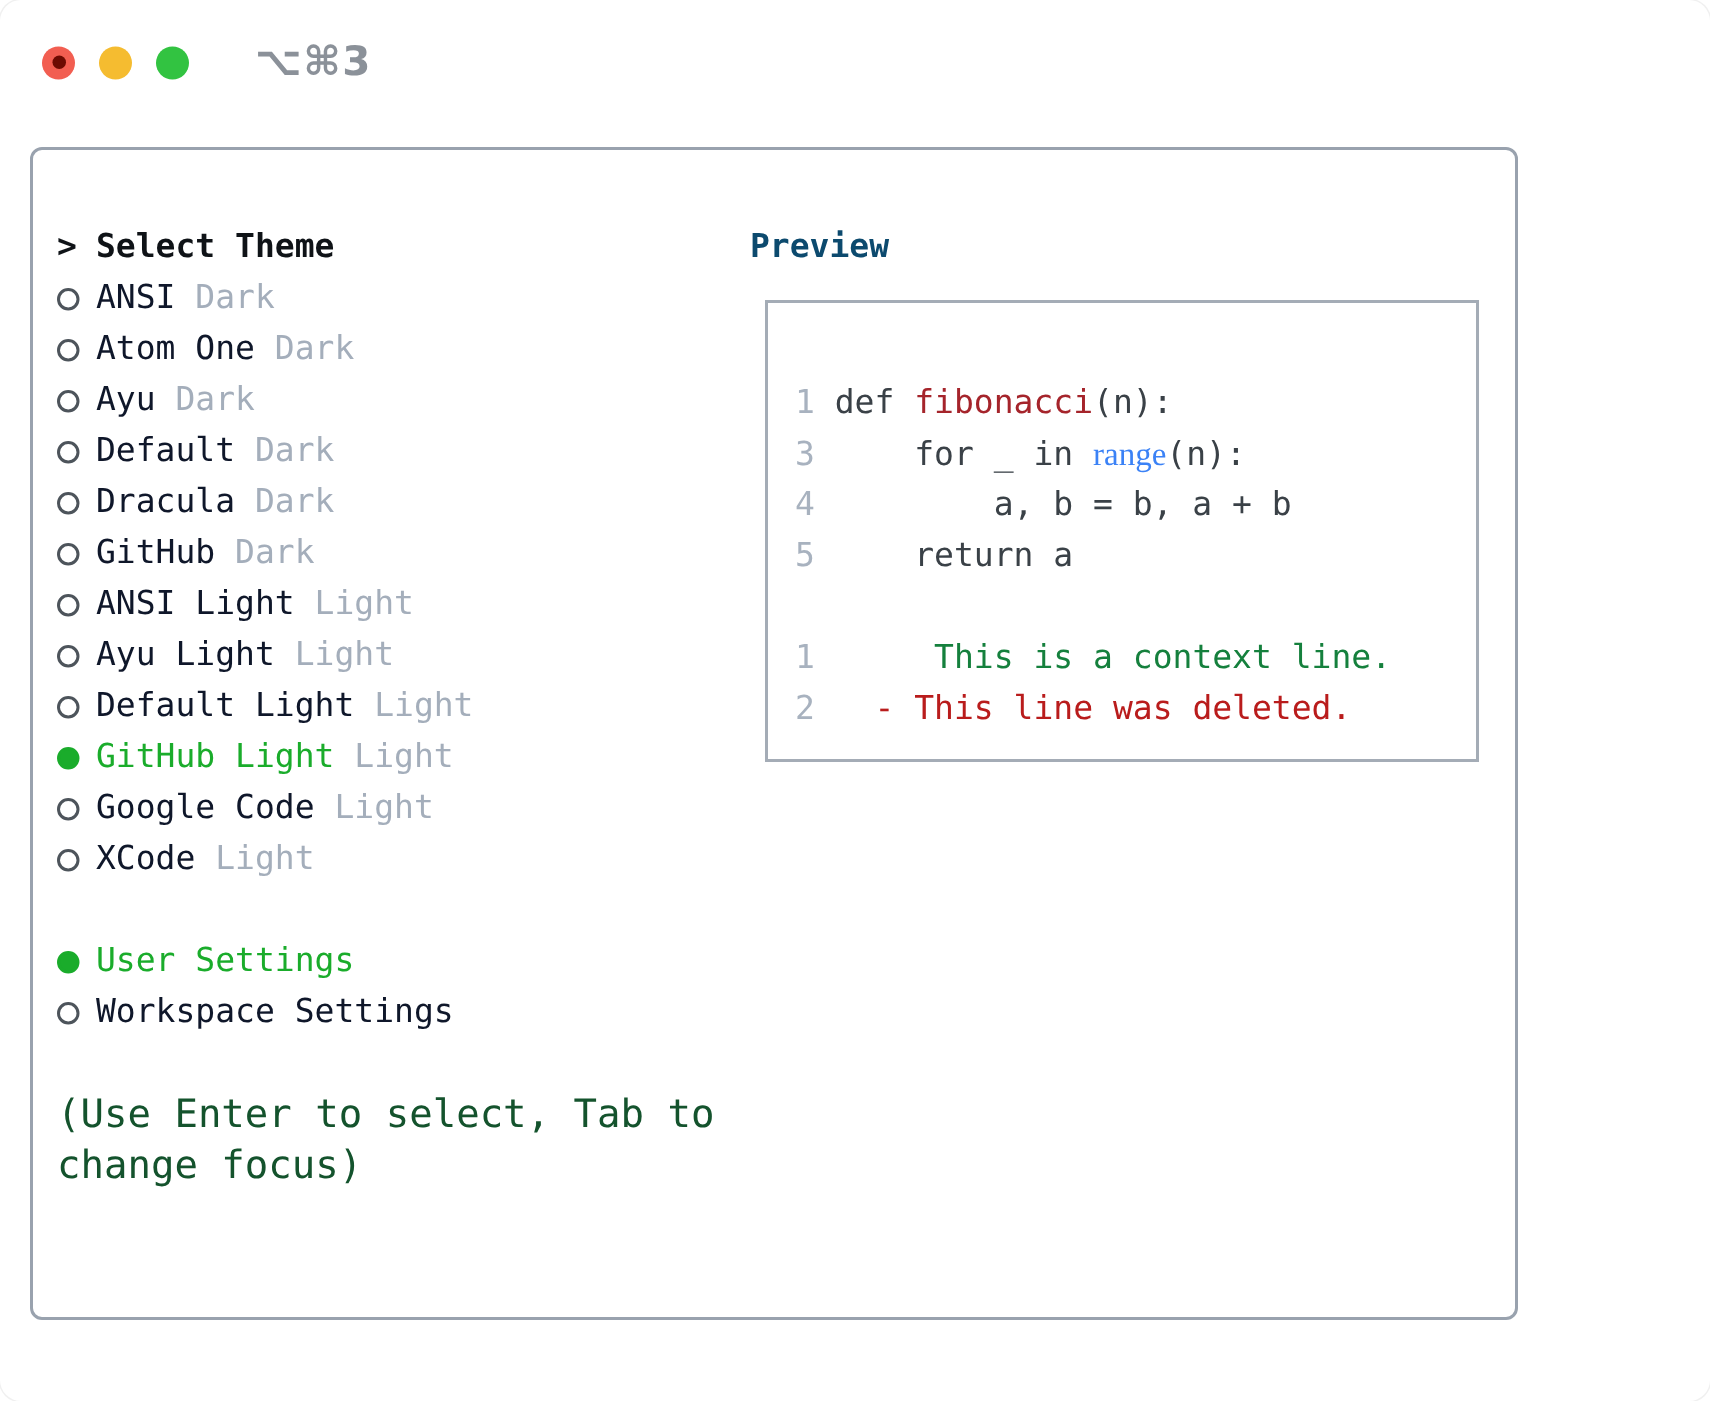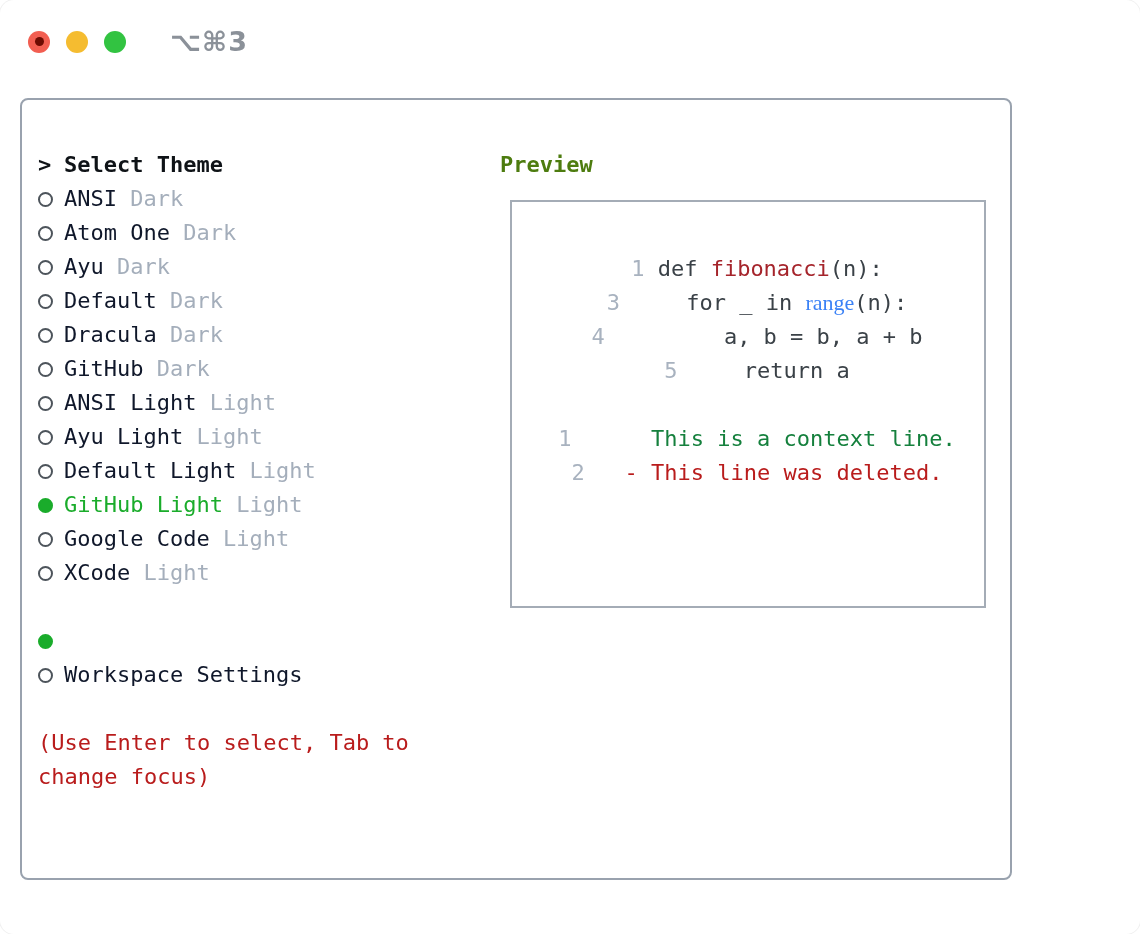--- a/index.html
+++ b/index.html
@@ -48,35 +48,34 @@
   .radio {
     width: 15px; height: 15px; border-radius: 50%;
     border: 2px solid #4d545b; background: transparent;
   }
   .radio.on { background: #1aac2b; border-color: #1aac2b; }
   .hdr { font-weight: bold; color: #0f1317; }
   .prefix { font-weight: bold; color: #0f1317; font-size: 22px; }
   .name { color: #0f172a; }
   .name.sel { color: #1aac2b; }
   .tag { color: #a4aebb; }
-  .hint { color: #b91c1c; font-size: 22px; line-height: 34px; height: 34px; white-space: pre; }
+  .hint { color: #14532d; font-size: 26px; line-height: 34px; height: 34px; white-space: pre; }
   .spacer { height: 34px; }
   
   .preview-title {
     position: absolute; left: 478px; top: 48px; height: 34px;
-    font-size: 22px; line-height: 34px; font-weight: bold; color: #4d7c0f;
+    font-size: 22px; line-height: 34px; font-weight: bold; color: #0c4a6e;
   }
   .preview-box {
     position: absolute; left: 488px; top: 100px;
-    width: 476px; height: 408px;
+    width: 476px; height: 308px;
     border: 2px solid #a4acb6;
     background: #ffffff;
     padding: 50px 0 0 18px;
     overflow: hidden;
-    text-align: center;
   }
   .pline { font-size: 22px; line-height: 34px; height: 34px; white-space: pre; color: #3a4147; }
   .ln        { color: #a8b2bf; }
   .seg-code    { color: #3a4147; }
   .seg-func    { color: #a5242b; }
   .seg-num     { color: #0a8085; }
   .seg-builtin { color: #3b82f6; font-family: Liberation Serif, serif; }
   .diff-context { color: #15803d; }
   .diff-deleted { color: #b91c1c; }
   .diff-added   { color: #12c412; }
@@ -115,21 +114,21 @@
           <div class="row"><span class="marker-col"><span class="radio"></span></span><span class="name">Default Light</span><span class="tag"> Light</span></div>
           <div class="row"><span class="marker-col"><span class="radio on"></span></span><span class="name sel">GitHub Light</span><span class="tag"> Light</span></div>
           <div class="row"><span class="marker-col"><span class="radio"></span></span><span class="name">Google Code</span><span class="tag"> Light</span></div>
           <div class="row"><span class="marker-col"><span class="radio"></span></span><span class="name">XCode</span><span class="tag"> Light</span></div>
         </div>
 
       <div class="spacer"></div>
 
 
       <div id="apply-list">
-          <div class="row"><span class="marker-col"><span class="radio on"></span></span></div>
+          <div class="row"><span class="marker-col"><span class="radio on"></span></span><span class="name sel">User Settings</span></div>
           <div class="row"><span class="marker-col"><span class="radio"></span></span><span class="name">Workspace Settings</span></div>
         </div>
 
       <div class="spacer"></div>
 
       <div class="hint">(Use Enter to select, Tab to</div>
       <div class="hint">change focus)</div>
     </div>
 
     <div class="preview-title">Preview</div>

